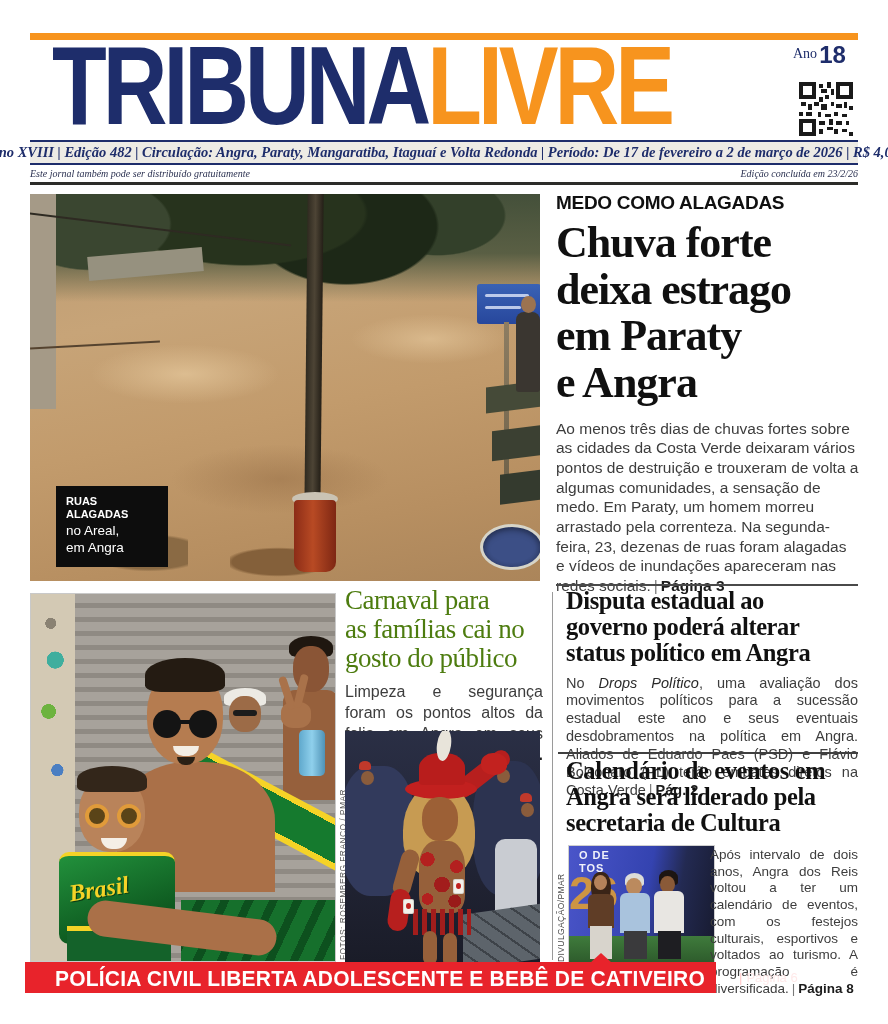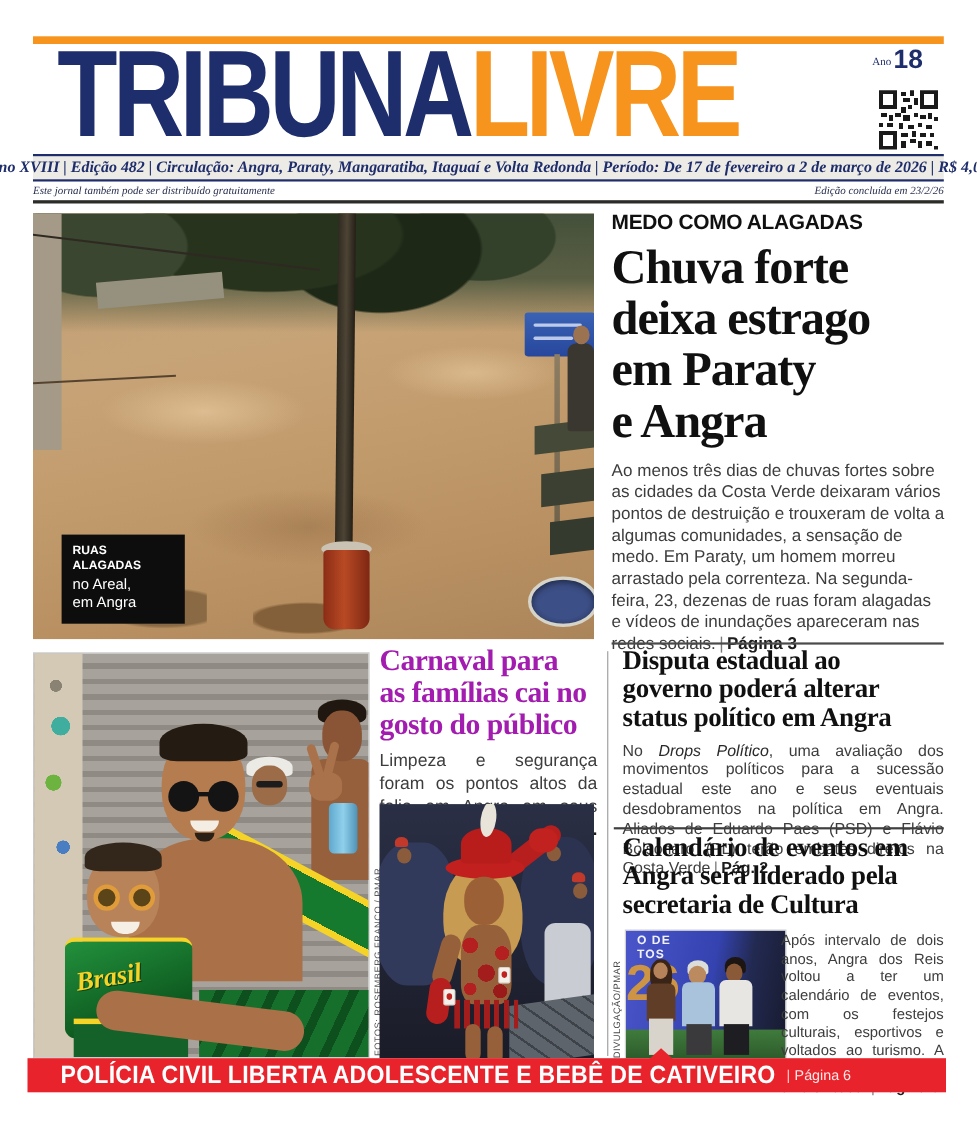--- a/index.html
+++ b/index.html
@@ -8,21 +8,21 @@
           font-family:"Liberation Sans", sans-serif; }
 
   
   .topbar { position:absolute; left:30px; top:33px; width:828px; height:7px; background:#f7941e; }
   .masthead { position:absolute; left:52px; top:30px; width:800px; height:108px;
               font-weight:900; font-size:112px; line-height:1; letter-spacing:-5px;
               transform:scaleX(0.80); transform-origin:left top; white-space:nowrap; }
   .mh-blue { color:#1e2d6b; }
   .mh-orange { color:#f7941e; }
   .ano-block { position:absolute; left:793px; top:44px; width:70px; display:flex; align-items:flex-end; }
-  .ano-label { font-family:"Liberation Serif", serif; font-size:10px; color:#1e2d6b; margin-right:2px; padding-bottom:4px; }
+  .ano-label { font-family:"Liberation Serif", serif; font-size:14px; color:#1e2d6b; margin-right:2px; padding-bottom:4px; }
   .ano-num { font-size:24px; font-weight:900; color:#1e2d6b; line-height:0.9; }
   .qr { position:absolute; left:799px; top:82px; width:54px; height:54px; }
 
   
   .infobar { position:absolute; left:30px; top:140px; width:828px; height:25px;
              background:#edebe5; border-top:2px solid #1e2d6b; border-bottom:2px solid #1e2d6b;
              display:flex; align-items:center; justify-content:center;
              font-family:"Liberation Serif", serif; font-style:italic; font-weight:bold;
              font-size:14.5px; color:#1e2d6b; white-space:nowrap; }
   .dateline { position:absolute; left:30px; top:168px; width:828px; display:flex; justify-content:space-between;
@@ -127,22 +127,22 @@
   .man-arm { position:absolute; left:56px; top:316px; width:190px; height:36px; background:#aa7048; border-radius:18px; transform:rotate(7deg); }
   .fabric { position:absolute; left:150px; top:306px; width:156px; height:64px;
      background:repeating-linear-gradient(115deg,#16702c 0 14px,#0d501e 14px 22px); }
 
   .credit-vert { position:absolute; width:12px; font-size:8.5px; color:#5a5a5a; letter-spacing:.4px;
      writing-mode:vertical-rl; transform:rotate(180deg); text-align:left; white-space:nowrap; }
   .credit-family { left:338px; top:700px; height:260px; }
   .credit-cal { left:556px; top:847px; height:115px; color:#4a4a4a; }
 
   .carn-col { position:absolute; left:345px; top:586px; width:198px; }
-  .carn-hl { font-family:"Liberation Serif", serif; font-weight:bold; font-size:27px; line-height:1.08;
-     color:#a21caf; letter-spacing:-0.5px; white-space:pre-line; margin-bottom:9px; }
+  .carn-hl { font-family:"Liberation Serif", serif; font-weight:normal; font-size:27px; line-height:1.08;
+     color:#4d7c0f; letter-spacing:-0.5px; white-space:pre-line; margin-bottom:9px; }
   .carn-body { font-size:16px; line-height:1.3; color:#3d3d3d; text-align:justify; }
 
   
   .photo-woman { position:absolute; left:345px; top:731px; width:195px; height:231px; overflow:hidden;
      background:linear-gradient(180deg,#2a2f45 0%,#232638 45%,#1a1c28 100%); }
   .crowd1 { position:absolute; left:-5px; top:35px; width:75px; height:130px; background:#323a5c; border-radius:40%; }
   .crowd2 { position:absolute; left:128px; top:30px; width:72px; height:135px; background:#2c3350; border-radius:40%; }
   .cap-dot { position:absolute; width:12px; height:9px; background:#c0392b; border-radius:50% 50% 20% 20%; }
   .head-dot { position:absolute; width:13px; height:14px; background:#8a5c3c; border-radius:50%; }
   .white-guy { position:absolute; left:150px; top:108px; width:42px; height:88px; background:#c9ccd2; border-radius:10px 10px 0 0; }
@@ -199,22 +199,22 @@
   .f2-hair { position:absolute; left:56px; top:27px; width:19px; height:13px; background:#dcdcd8; border-radius:50% 50% 20% 20%; }
   .f2-face { left:57px; top:32px; width:16px; height:17px; background:#bb8a5e; }
   .f2-shirt{ position:absolute; left:51px; top:47px; width:30px; height:40px; background:#a9c3dd; border-radius:6px 6px 0 0; }
   .f2-pants{ position:absolute; left:55px; top:85px; width:23px; height:28px; background:#3a3a3c; }
   .f3-hair { position:absolute; left:90px; top:24px; width:19px; height:15px; background:#1d1512; border-radius:50% 50% 20% 20%; }
   .f3-face { left:91px; top:30px; width:15px; height:17px; background:#8a5a38; }
   .f3-shirt{ position:absolute; left:85px; top:45px; width:30px; height:42px; background:#e8e6e2; border-radius:6px 6px 0 0; }
   .f3-pants{ position:absolute; left:89px; top:85px; width:23px; height:28px; background:#1e1e22; }
 
   
-  .redbar { position:absolute; left:25px; top:962px; width:835px; height:31px; background:#e8232b;
-     display:flex; align-items:center; padding-left:30px; }
+  .redbar { position:absolute; left:25px; top:962px; width:691px; height:31px; background:#e8232b;
+     display:flex; align-items:center; padding-left:30px;gap:24px; }
   .red-arrow { position:absolute; left:565px; top:-9px; width:0; height:0;
      border-left:11px solid transparent; border-right:11px solid transparent; border-bottom:10px solid #e8232b; }
   .redbar-hl { color:#fff; font-weight:800; font-size:21px; letter-spacing:.2px; white-space:nowrap;
      transform:scaleY(1.08); transform-origin:left center; }
   .redbar-ref { color:#ffe9e9; font-size:13px; margin-left:10px; white-space:nowrap; }
   .redbar-sep { color:#ffc9c9; font-weight:300; margin-right:4px; }
 </style>
 </head>
 <body>
 

